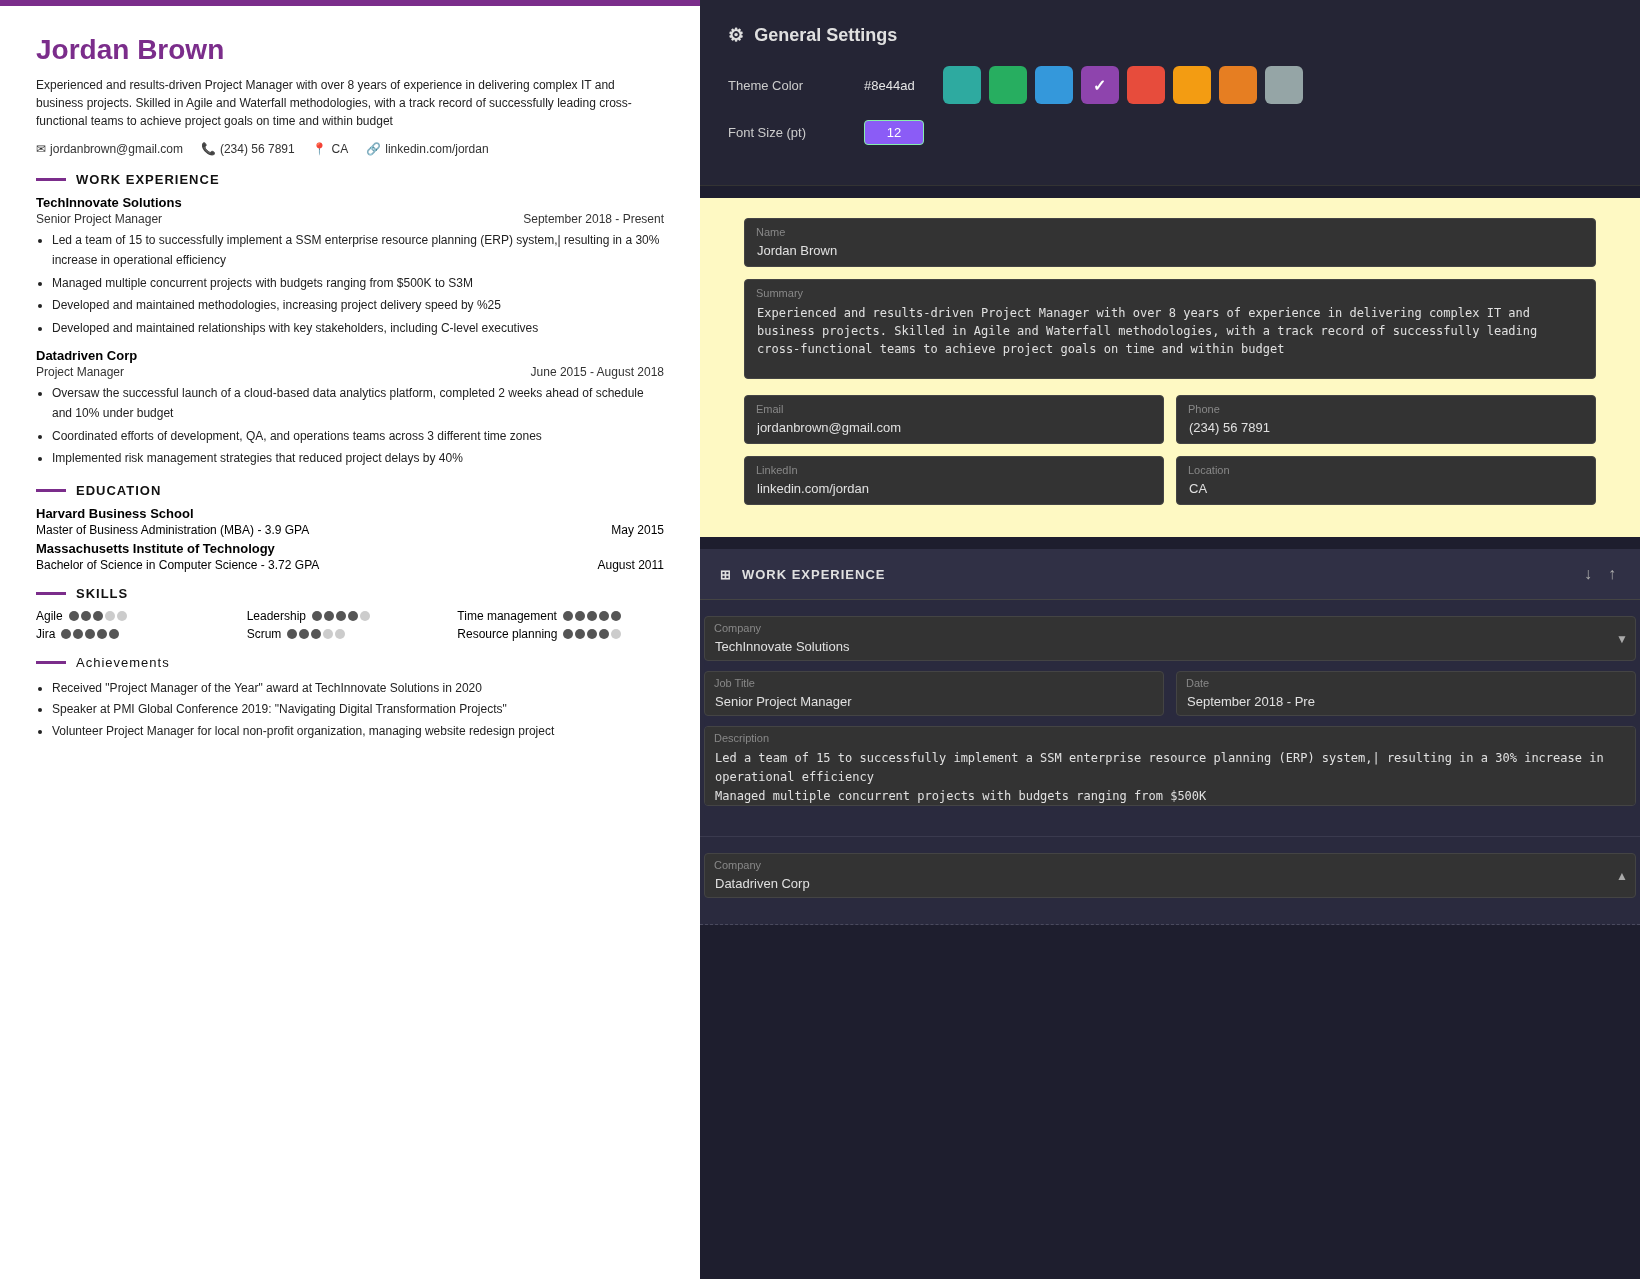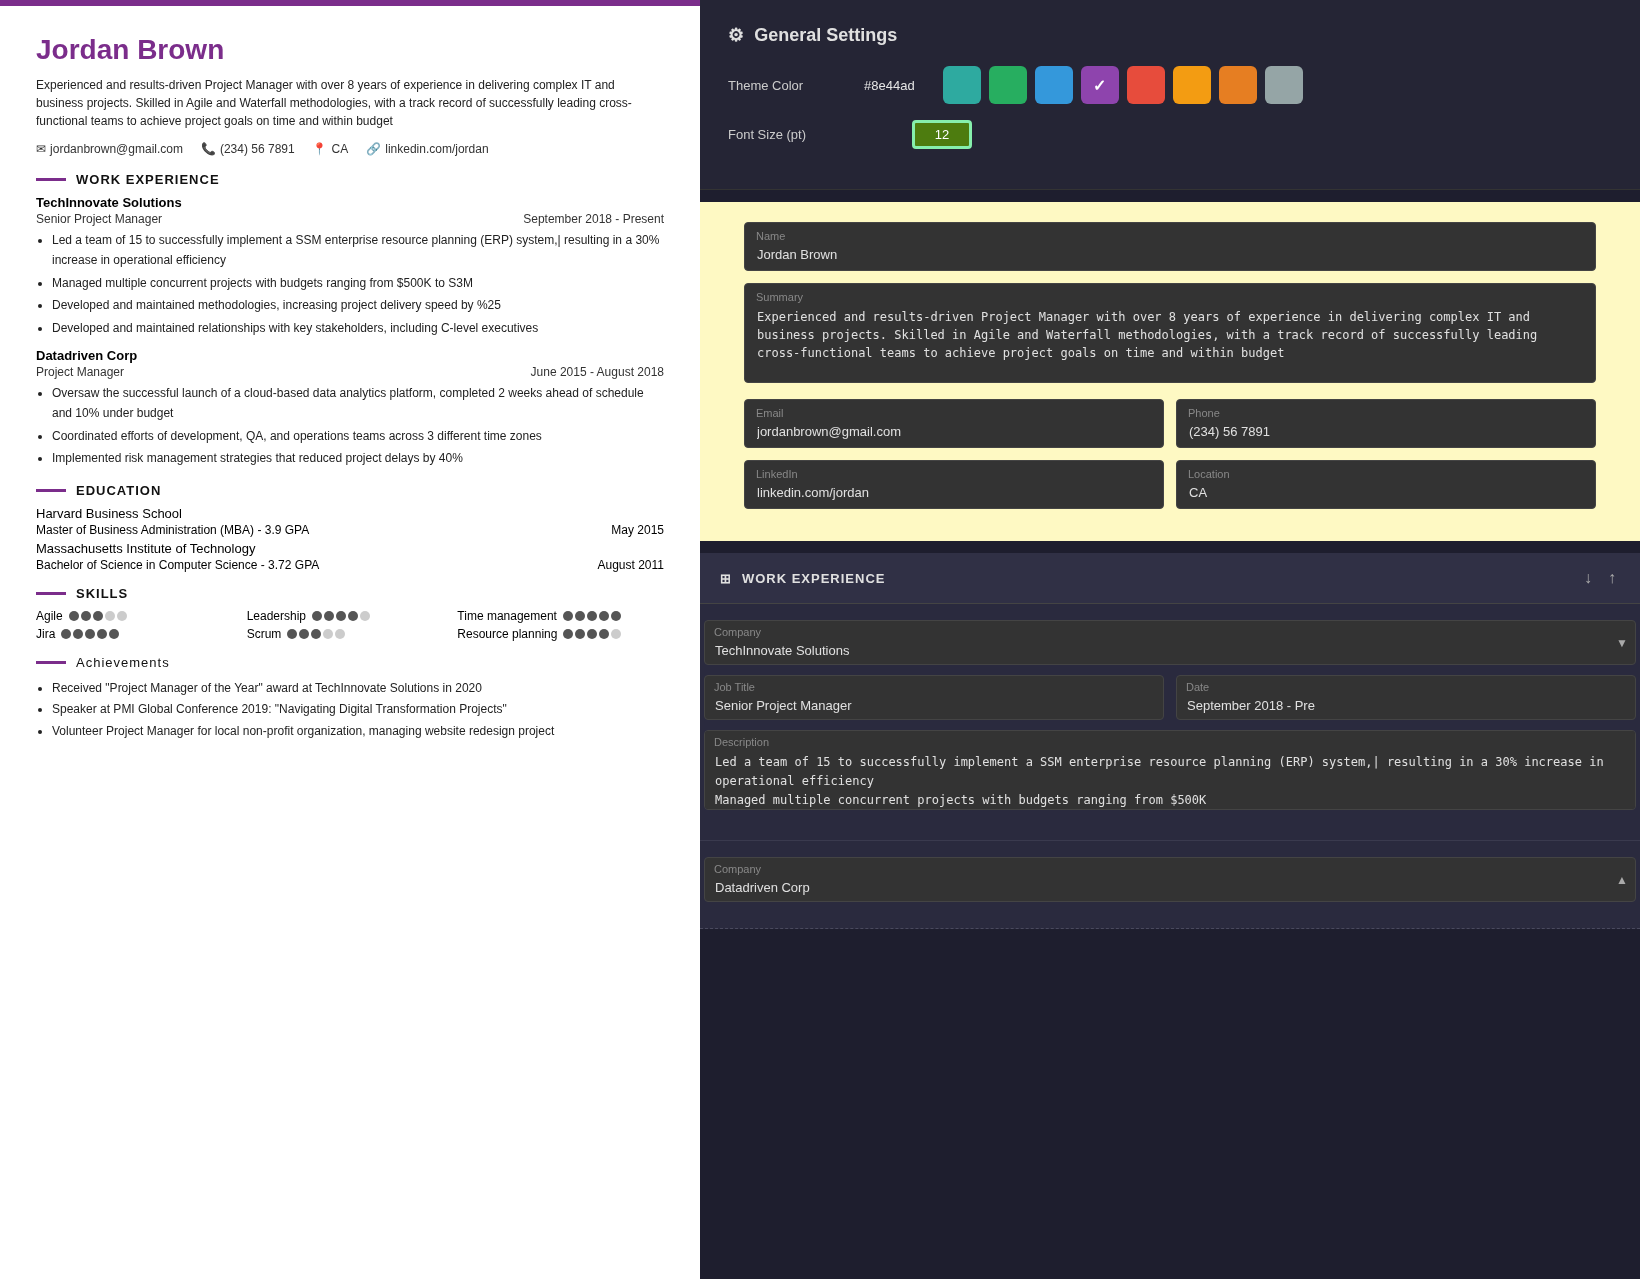--- a/index.html
+++ b/index.html
@@ -82,21 +82,21 @@
       padding-left: 16px;
       font-size: 12px;
       color: #222;
       line-height: 1.7;
       margin-bottom: 10px;
     }
     .bullet-list li {
       margin-bottom: 2px;
     }
     .edu-school {
-      font-weight: normal;
+      font-weight: bold;
       font-size: 13px;
       margin-bottom: 2px;
     }
     .edu-row {
       display: flex;
       justify-content: space-between;
       font-size: 12px;
       margin-bottom: 4px;
     }
     .skills-grid {
@@ -187,29 +187,28 @@
       align-items: center;
       justify-content: center;
     }
     .color-swatch.selected::after {
       content: '✓';
       color: white;
       font-size: 16px;
       font-weight: bold;
     }
     .font-size-input {
-      background: #4d7c0f;
-      border: 3px solid #86efac;
+      background: #8b5cf6;
+      border: 1px solid #86efac;
       color: #fff;
       padding: 4px 10px;
       border-radius: 4px;
       font-size: 13px;
       width: 60px;
       text-align: center;
-      margin-left: 48px;
     }
 
     
     .form-section {
       background: #fef9c3;
       margin-top: 12px;
       padding: 20px 44px;
     }
     .form-row {
       display: flex;

